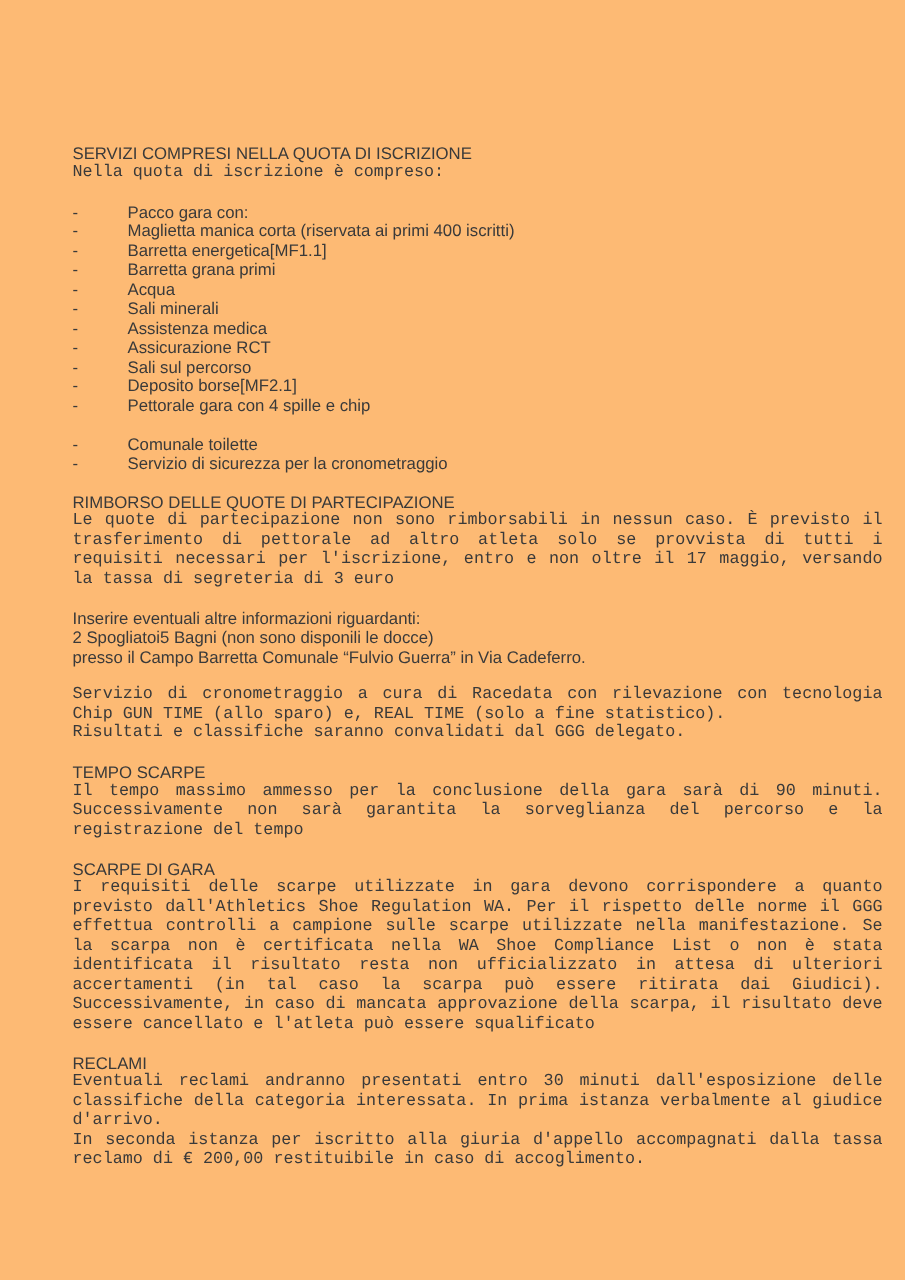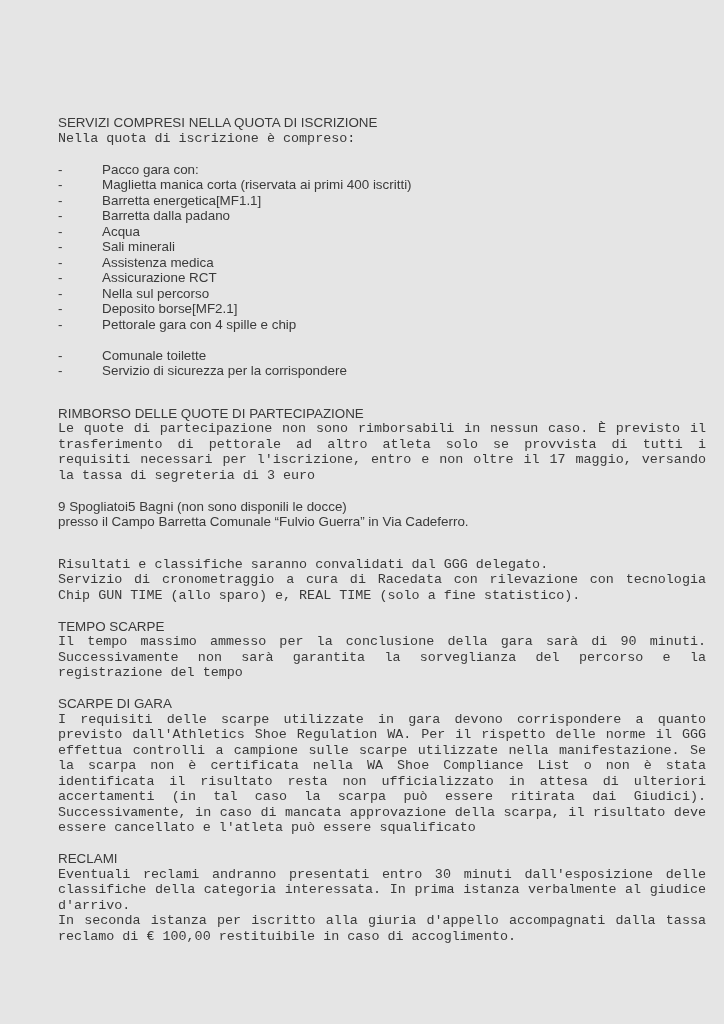--- a/index.html
+++ b/index.html
@@ -5,21 +5,21 @@
   html, body {
     margin: 0;
     padding: 0;
     background: #ffffff;
   }
   .page {
     position: relative;
     width: 724px;
     height: 1024px;
     box-sizing: border-box;
-    background: #e5e5e5;
+    background: #fdba74;
     padding: 115px 18px 44px 58px;
     font-family: "Liberation Sans", "DejaVu Sans", sans-serif;
     font-size: 13.4px;
     line-height: 15.5px;
     color: #3a3a3a;
     overflow: hidden;
   }
   .heading {
     font-weight: normal;
     font-size: 13.4px;
@@ -40,21 +40,21 @@
     align-items: flex-start;
   }
   .bullet-dash {
     width: 44px;
     flex-shrink: 0;
   }
   .bullet-text {
     flex: 1;
   }
   .mt1 { margin-top: 15.5px; }
-  .mt2 { margin-top: 27px; }
+  .mt2 { margin-top: 15px; }
 </style>
 </head>
 <body>
 
 <div class="page">
 
   <div>
     <p class="heading">SERVIZI COMPRESI NELLA QUOTA DI ISCRIZIONE</p>
     <p class="para">Nella quota di iscrizione è compreso:</p>
 
@@ -66,88 +66,89 @@
       <div class="bullet-row">
         <span class="bullet-dash">-</span>
         <span class="bullet-text">Maglietta manica corta (riservata ai primi 400 iscritti)</span>
       </div>
       <div class="bullet-row">
         <span class="bullet-dash">-</span>
         <span class="bullet-text">Barretta energetica[MF1.1]</span>
       </div>
       <div class="bullet-row">
         <span class="bullet-dash">-</span>
-        <span class="bullet-text">Barretta dalla padano</span>
+        <span class="bullet-text">Barretta grana primi</span>
       </div>
       <div class="bullet-row">
         <span class="bullet-dash">-</span>
         <span class="bullet-text">Acqua</span>
       </div>
       <div class="bullet-row">
         <span class="bullet-dash">-</span>
         <span class="bullet-text">Sali minerali</span>
       </div>
       <div class="bullet-row">
         <span class="bullet-dash">-</span>
         <span class="bullet-text">Assistenza medica</span>
       </div>
       <div class="bullet-row">
         <span class="bullet-dash">-</span>
         <span class="bullet-text">Assicurazione RCT</span>
       </div>
       <div class="bullet-row">
         <span class="bullet-dash">-</span>
-        <span class="bullet-text">Nella sul percorso</span>
+        <span class="bullet-text">Sali sul percorso</span>
       </div>
       <div class="bullet-row">
         <span class="bullet-dash">-</span>
         <span class="bullet-text">Deposito borse[MF2.1]</span>
       </div>
       <div class="bullet-row">
         <span class="bullet-dash">-</span>
         <span class="bullet-text">Pettorale gara con 4 spille e chip</span>
       </div>
     </div>
 
     <div class="mt1">
       <div class="bullet-row">
         <span class="bullet-dash">-</span>
         <span class="bullet-text">Comunale toilette</span>
       </div>
       <div class="bullet-row">
         <span class="bullet-dash">-</span>
-        <span class="bullet-text">Servizio di sicurezza per la corrispondere</span>
+        <span class="bullet-text">Servizio di sicurezza per la cronometraggio</span>
       </div>
     </div>
   </div>
 
   <div class="mt2">
     <p class="heading">RIMBORSO DELLE QUOTE DI PARTECIPAZIONE</p>
     <p class="para justify">Le quote di partecipazione non sono rimborsabili in nessun caso. È previsto il trasferimento di pettorale ad altro atleta solo se provvista di tutti i requisiti necessari per l'iscrizione, entro e non oltre il 17 maggio, versando la tassa di segreteria di 3 euro</p>
   </div>
 
   <div class="mt1">
-    <p class="line">9 Spogliatoi5 Bagni (non sono disponili le docce)</p>
+    <p class="line">Inserire eventuali altre informazioni riguardanti:</p>
+    <p class="line">2 Spogliatoi5 Bagni (non sono disponili le docce)</p>
     <p class="line">presso il Campo Barretta Comunale “Fulvio Guerra” in Via Cadeferro.</p>
   </div>
 
   <div class="mt2">
+    <p class="para justify">Servizio di cronometraggio a cura di Racedata con rilevazione con tecnologia Chip GUN TIME (allo sparo) e, REAL TIME (solo a fine statistico).</p>
     <p class="para">Risultati e classifiche saranno convalidati dal GGG delegato.</p>
-    <p class="para justify">Servizio di cronometraggio a cura di Racedata con rilevazione con tecnologia Chip GUN TIME (allo sparo) e, REAL TIME (solo a fine statistico).</p>
   </div>
 
   <div class="mt1">
     <p class="heading">TEMPO SCARPE</p>
     <p class="para justify">Il tempo massimo ammesso per la conclusione della gara sarà di 90 minuti. Successivamente non sarà garantita la sorveglianza del percorso e la registrazione del tempo</p>
   </div>
 
   <div class="mt1">
     <p class="heading">SCARPE DI GARA</p>
     <p class="para justify">I requisiti delle scarpe utilizzate in gara devono corrispondere a quanto previsto dall'Athletics Shoe Regulation WA. Per il rispetto delle norme il GGG effettua controlli a campione sulle scarpe utilizzate nella manifestazione. Se la scarpa non è certificata nella WA Shoe Compliance List o non è stata identificata il risultato resta non ufficializzato in attesa di ulteriori accertamenti (in tal caso la scarpa può essere ritirata dai Giudici). Successivamente, in caso di mancata approvazione della scarpa, il risultato deve essere cancellato e l'atleta può essere squalificato</p>
   </div>
 
   <div class="mt1">
     <p class="heading">RECLAMI</p>
     <p class="para justify">Eventuali reclami andranno presentati entro 30 minuti dall'esposizione delle classifiche della categoria interessata. In prima istanza verbalmente al giudice d'arrivo.</p>
-    <p class="para justify">In seconda istanza per iscritto alla giuria d'appello accompagnati dalla tassa reclamo di € 100,00 restituibile in caso di accoglimento.</p>
+    <p class="para justify">In seconda istanza per iscritto alla giuria d'appello accompagnati dalla tassa reclamo di € 200,00 restituibile in caso di accoglimento.</p>
   </div>
 
 </div>
 
 </body></html>

